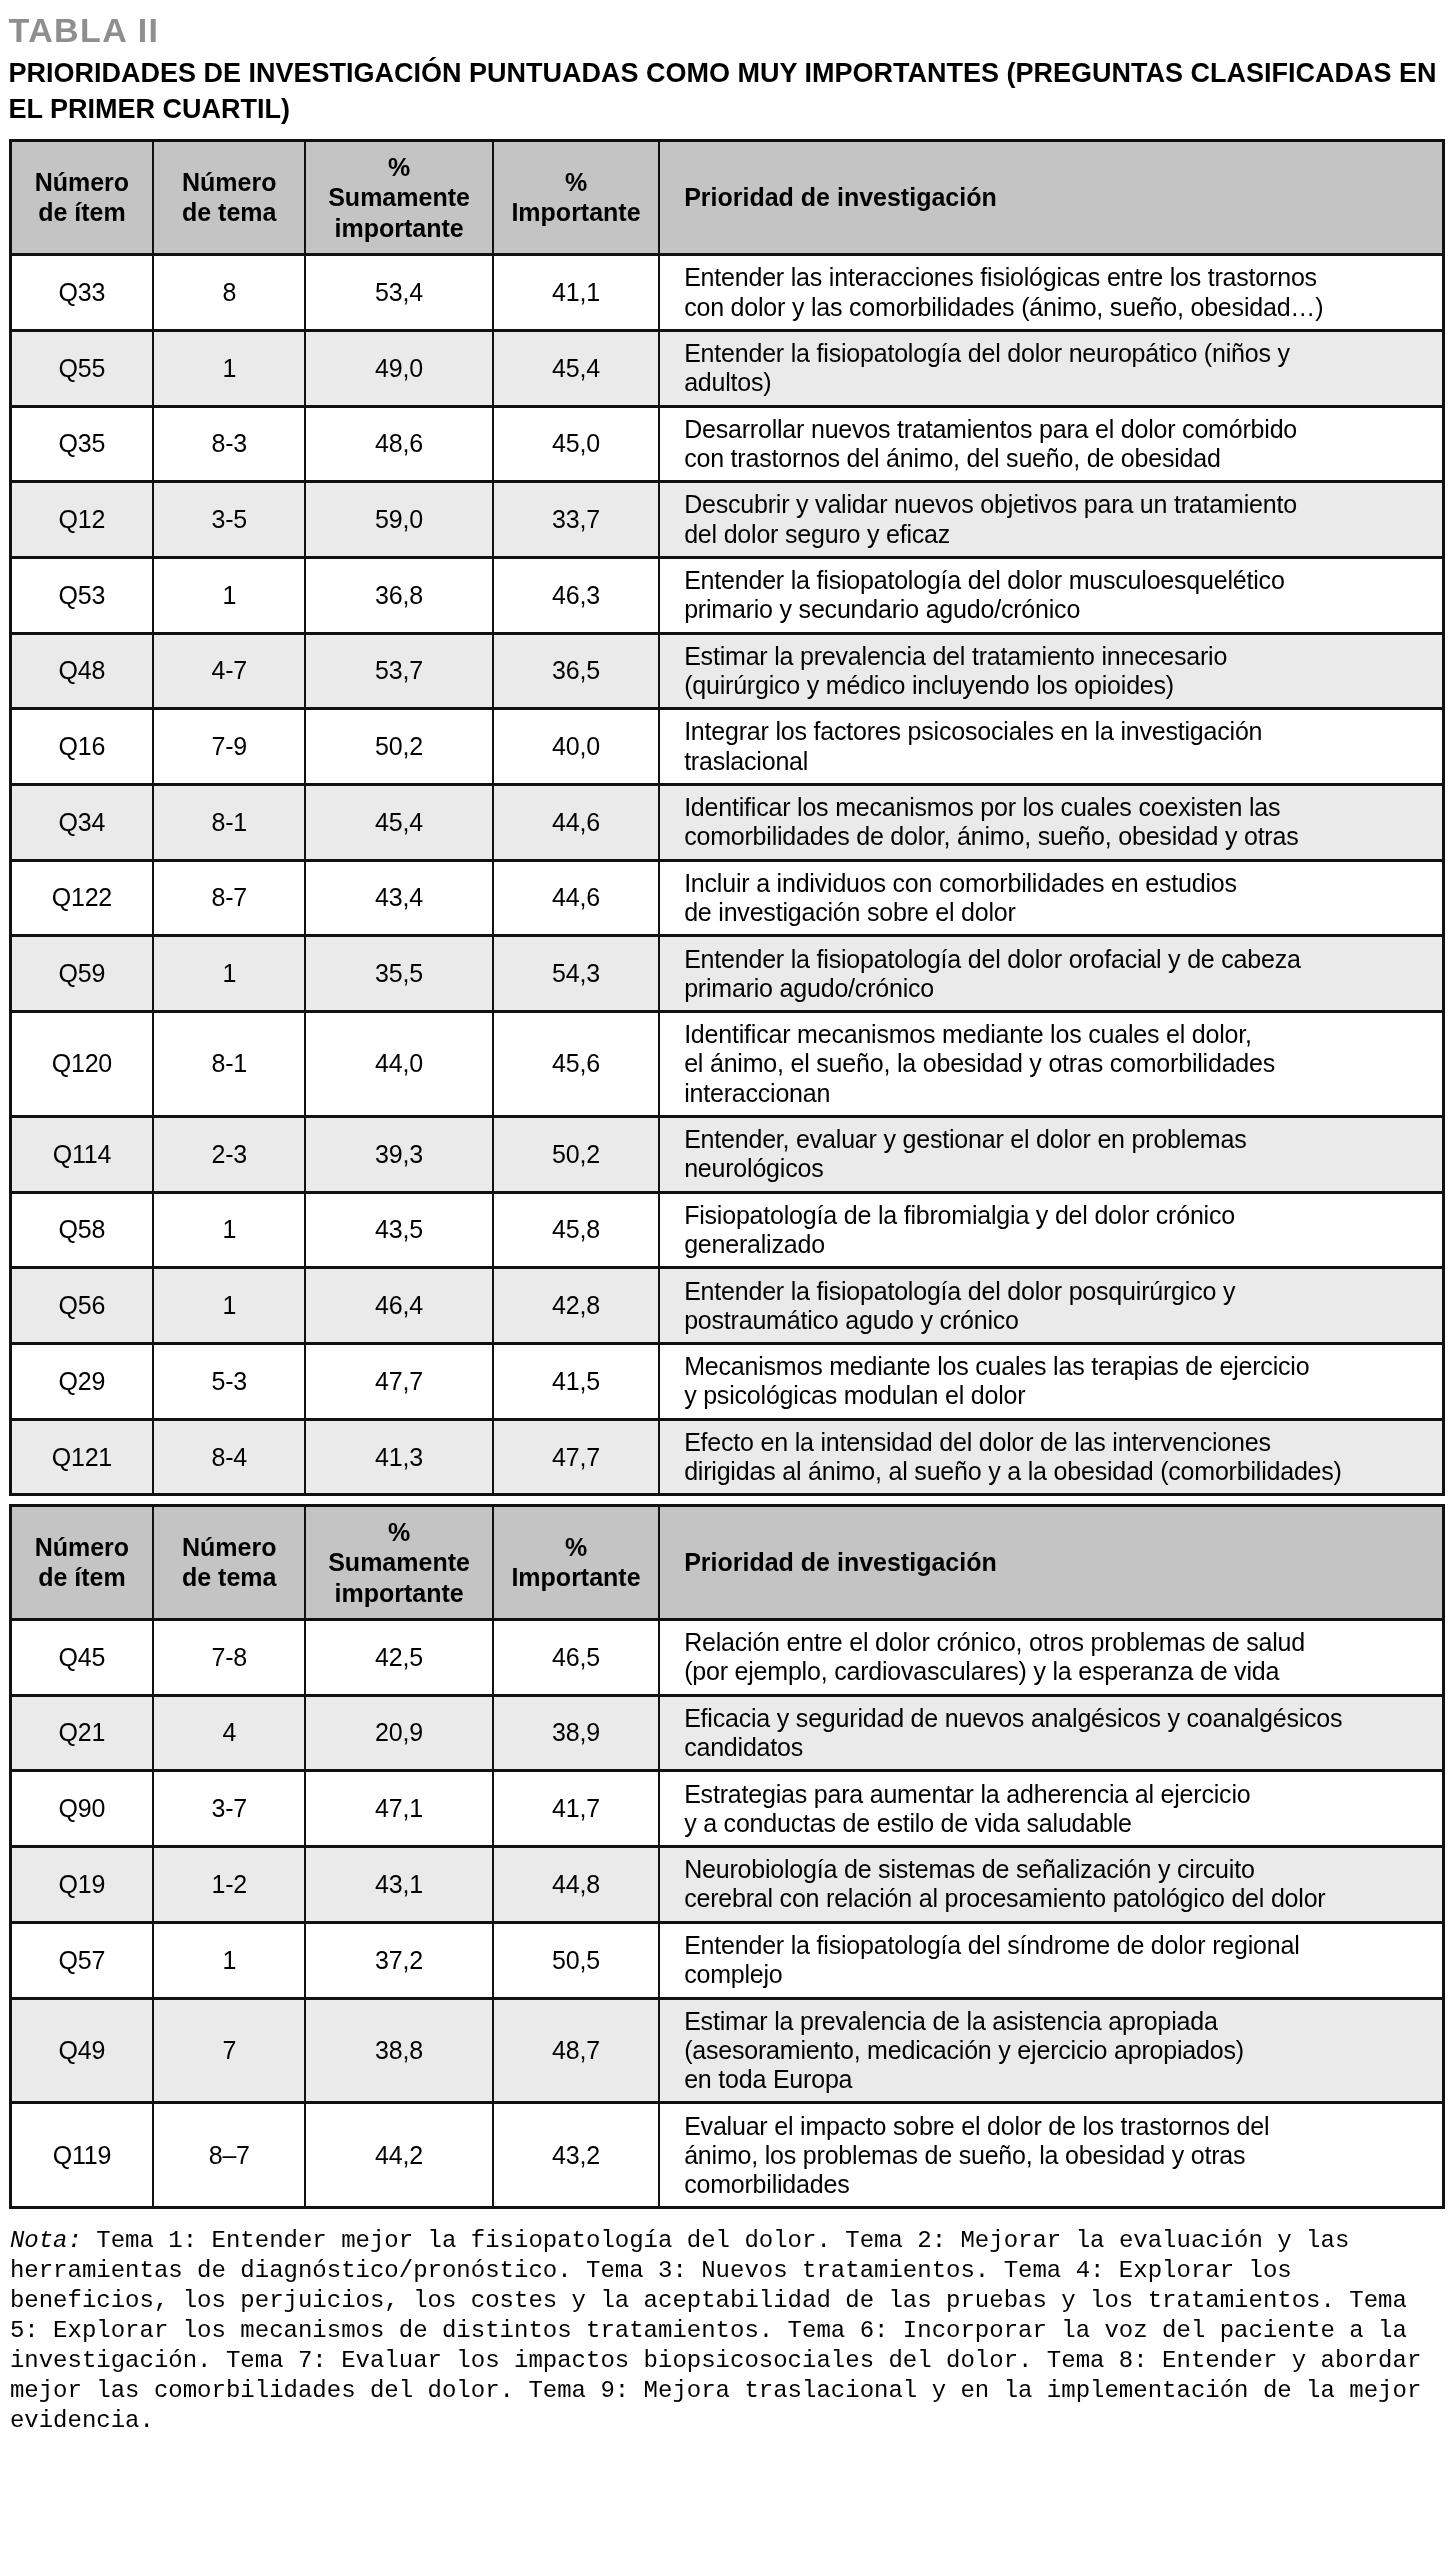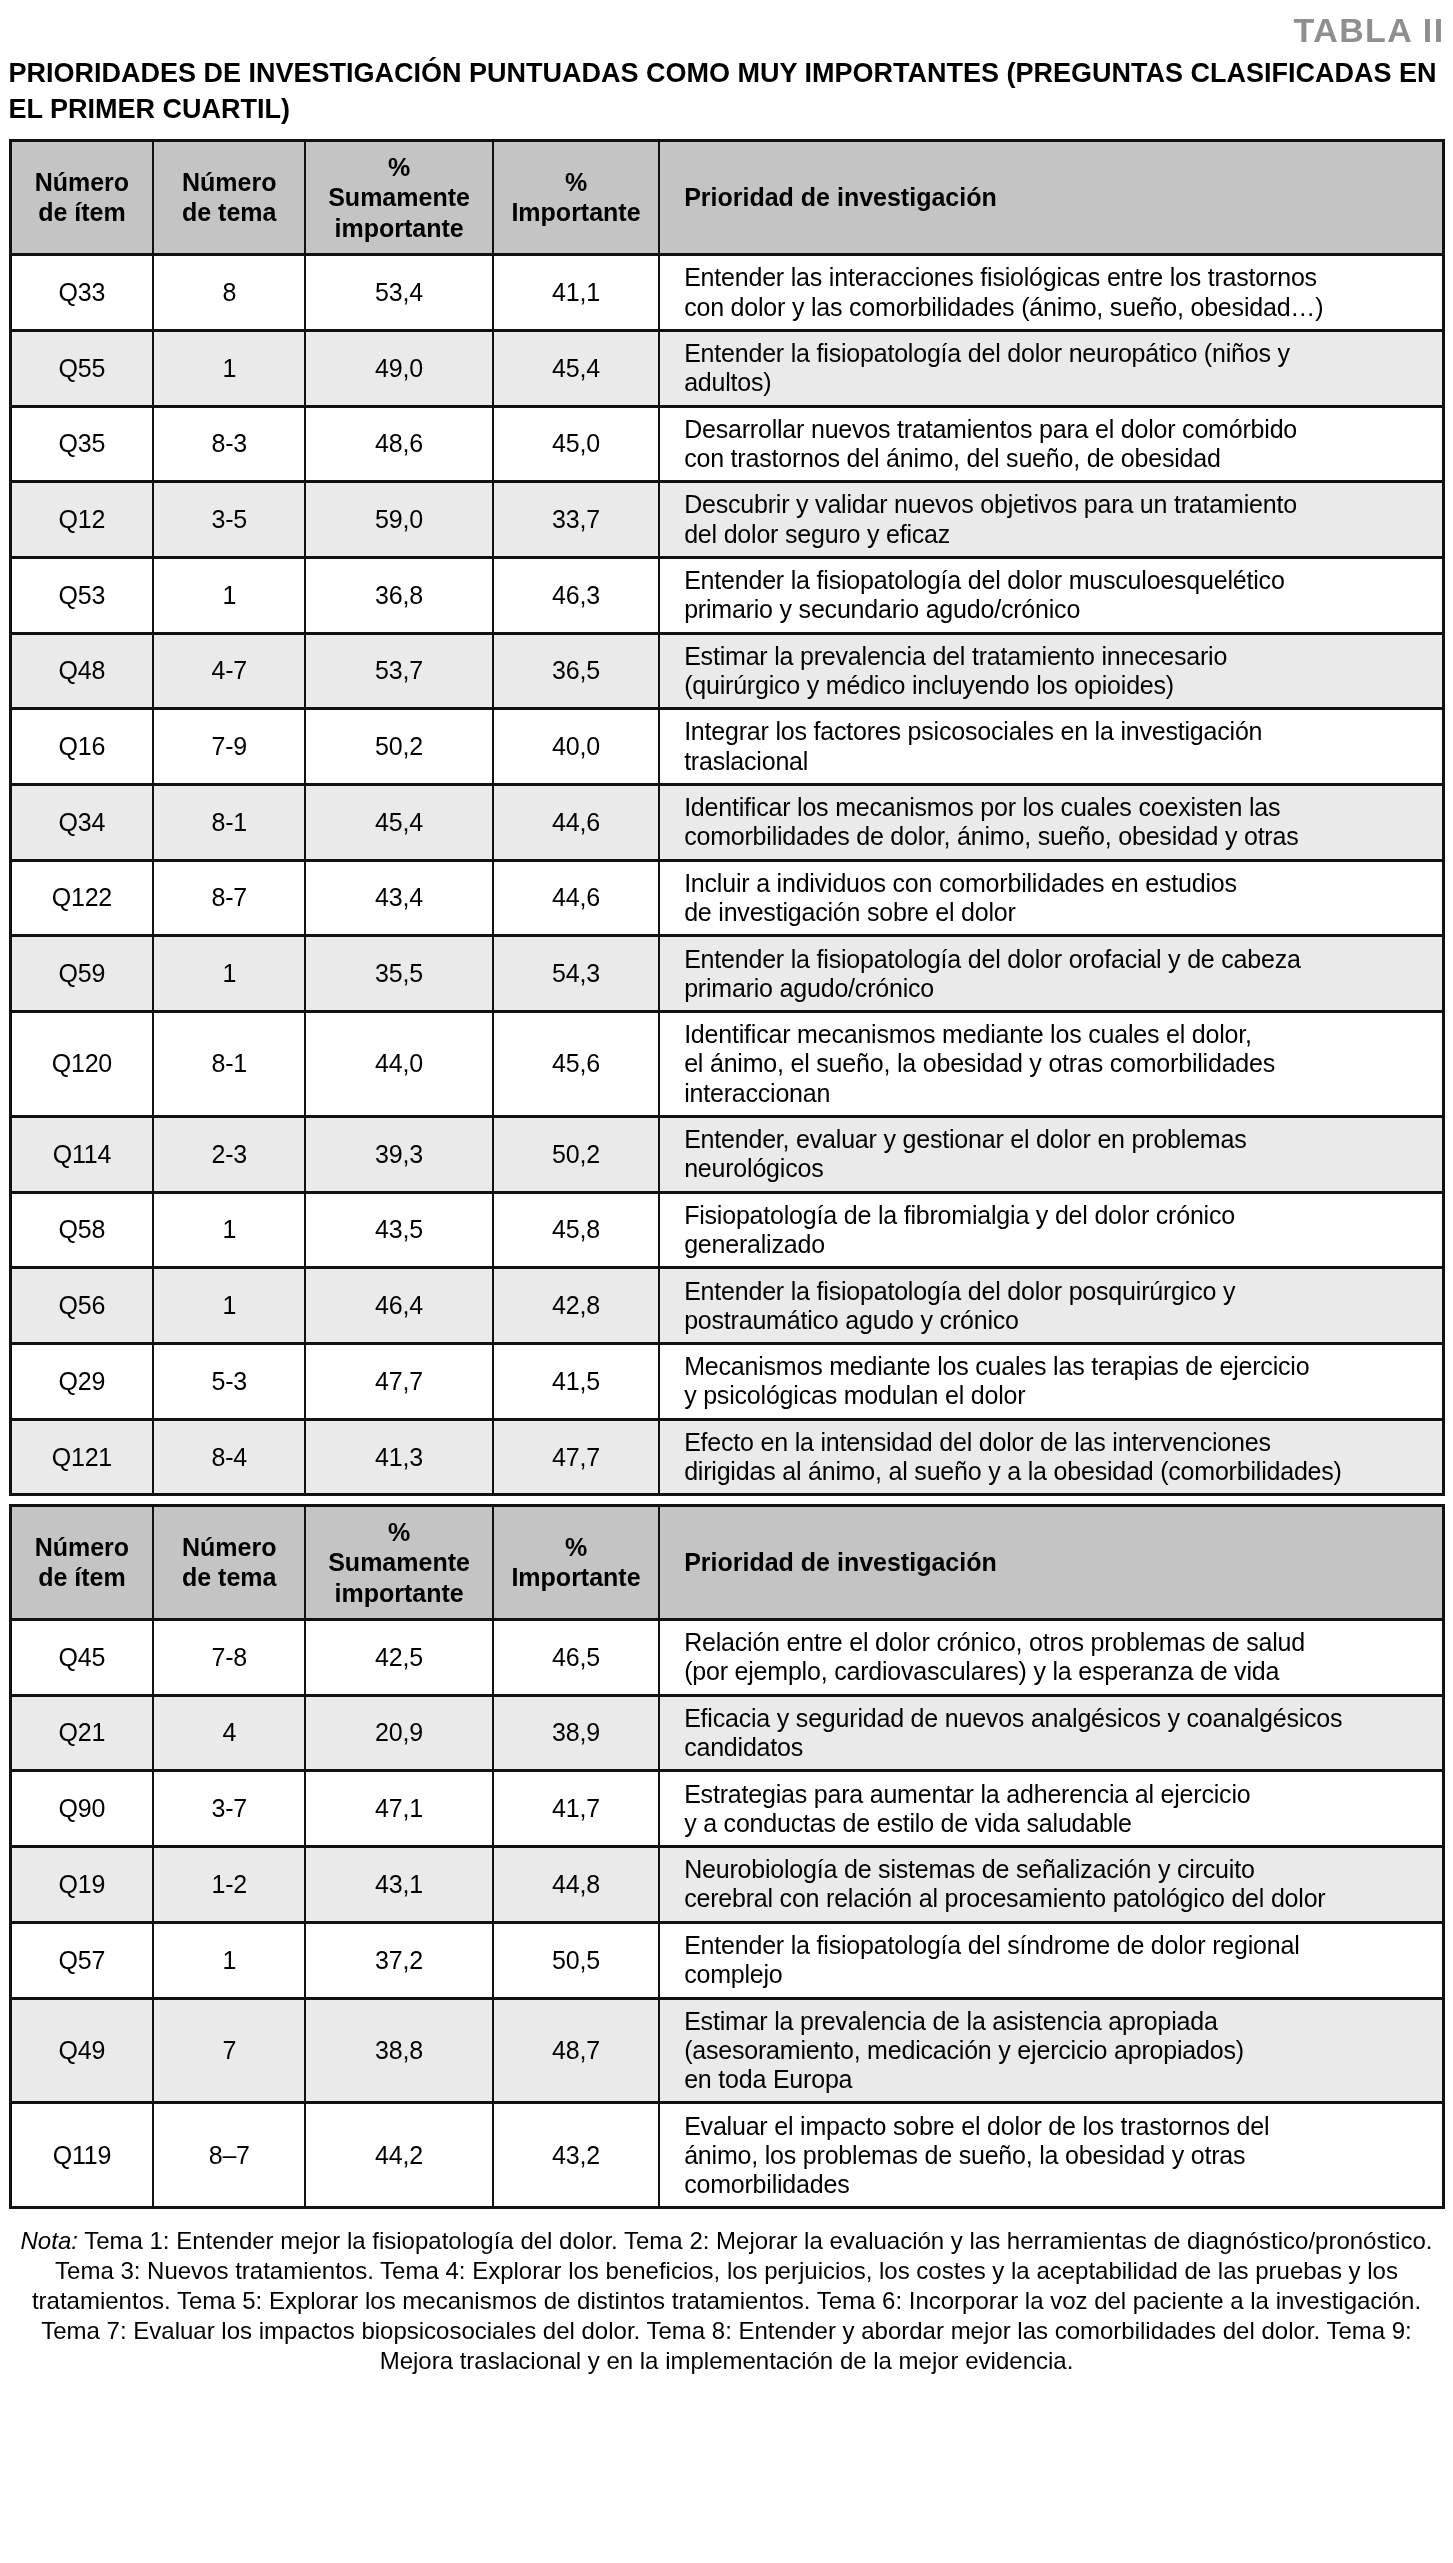--- a/index.html
+++ b/index.html
@@ -11,21 +11,21 @@
   *{box-sizing:border-box;}
   html,body{margin:0;padding:0;background:#ffffff;}
   body{
     width:1453px;height:2563px;overflow:hidden;
     font-family:"Liberation Sans","DejaVu Sans",sans-serif;
     color:#000;
   }
   .page{width:1453px;height:2563px;padding:4.3px 8.5px;overflow:hidden;}
   .title{
     font-size:34px;font-weight:bold;color:var(--c-title);
-    text-align:right;margin:7.1px 0 5.7px;letter-spacing:1.4px;
+    text-align:left;margin:7.1px 0 5.7px;letter-spacing:1.4px;
   }
   .subtitle{
     font-size:27px;font-weight:bold;color:#000;text-align:left;
     line-height:1.32;white-space:pre-line;margin:0 0 11.4px;
   }
   table.prio-table{
     width:100%;border-collapse:collapse;table-layout:fixed;
     border:3.6px solid var(--c-border);
   }
   table.prio-table.second{margin-top:7.1px;}
@@ -41,21 +41,21 @@
     text-align:center;padding:10px 5.7px;
   }
   tbody tr{border-top:3.6px solid var(--c-border);background:#ffffff;}
   tbody tr:nth-of-type(even){background:var(--c-alt);}
   td{
     font-size:25px;line-height:1.17;text-align:center;padding:7.1px 5.7px;
     letter-spacing:-0.2px;
   }
   th.prior,td.prior{text-align:left;padding-left:24px;padding-right:10px;}
   .note{
-    font-size:24px;line-height:1.25;margin:17px 1.4px 0;text-align:center;
+    font-size:24px;line-height:1.25;margin:17px 1.4px 0;text-align:left;font-family:Liberation Mono, monospace;
   }
   .note i{font-style:italic;}
 </style>
 </head>
 <body>
 
 <div class="page">
 
   <div class="title">TABLA II</div>
   <div class="subtitle">PRIORIDADES DE INVESTIGACIÓN PUNTUADAS COMO MUY IMPORTANTES (PREGUNTAS CLASIFICADAS EN

